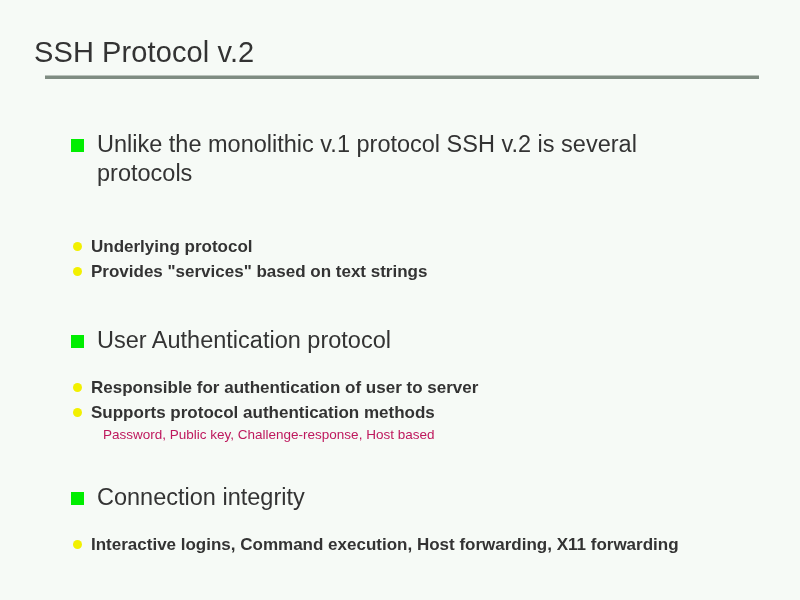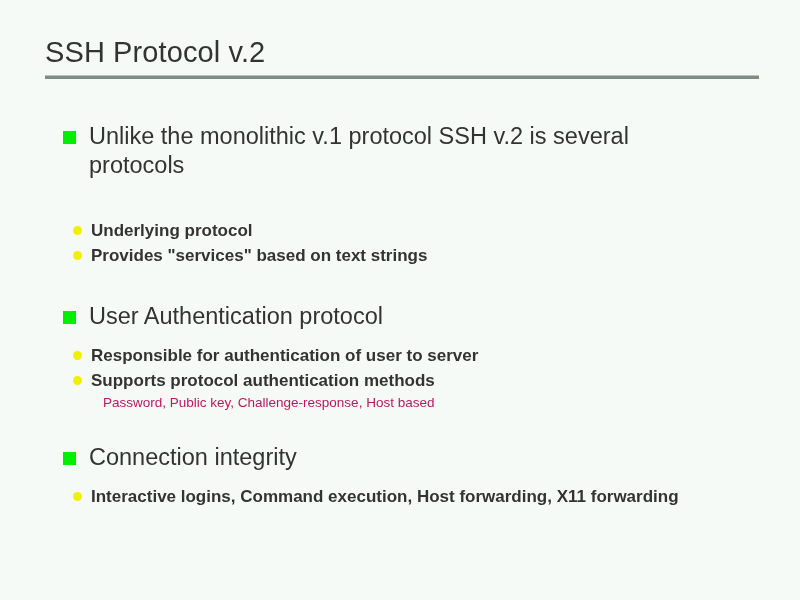--- a/index.html
+++ b/index.html
@@ -19,21 +19,21 @@
   .slide {
     position: relative;
     width: 800px;
     height: 600px;
     box-sizing: border-box;
   }
 
   
   .title-block {
     position: absolute;
-    left: 45px;
+    left: 34px;
     top: 34px;
     width: 715px;
   }
   .slide-title {
     font-size: 29px;
     font-weight: normal;
     line-height: 36px;
     color: #333333;
     letter-spacing: 0.1px;
     white-space: nowrap;
@@ -56,21 +56,21 @@
     top: 114px;
     width: 800px;
   }
 
   .lvl1 {
     position: relative;
     padding-left: 81px;
     font-size: 23.5px;
     line-height: 29px;
     color: #333333;
-    margin: 8px;
+    margin: 16px;
   }
   .lvl1 .marker-sq {
     position: absolute;
     left: 55px;
     top: 9px;
     width: 13px;
     height: 13px;
     background: #00ee00;
   }
   .lvl1 .lvl1-text {

